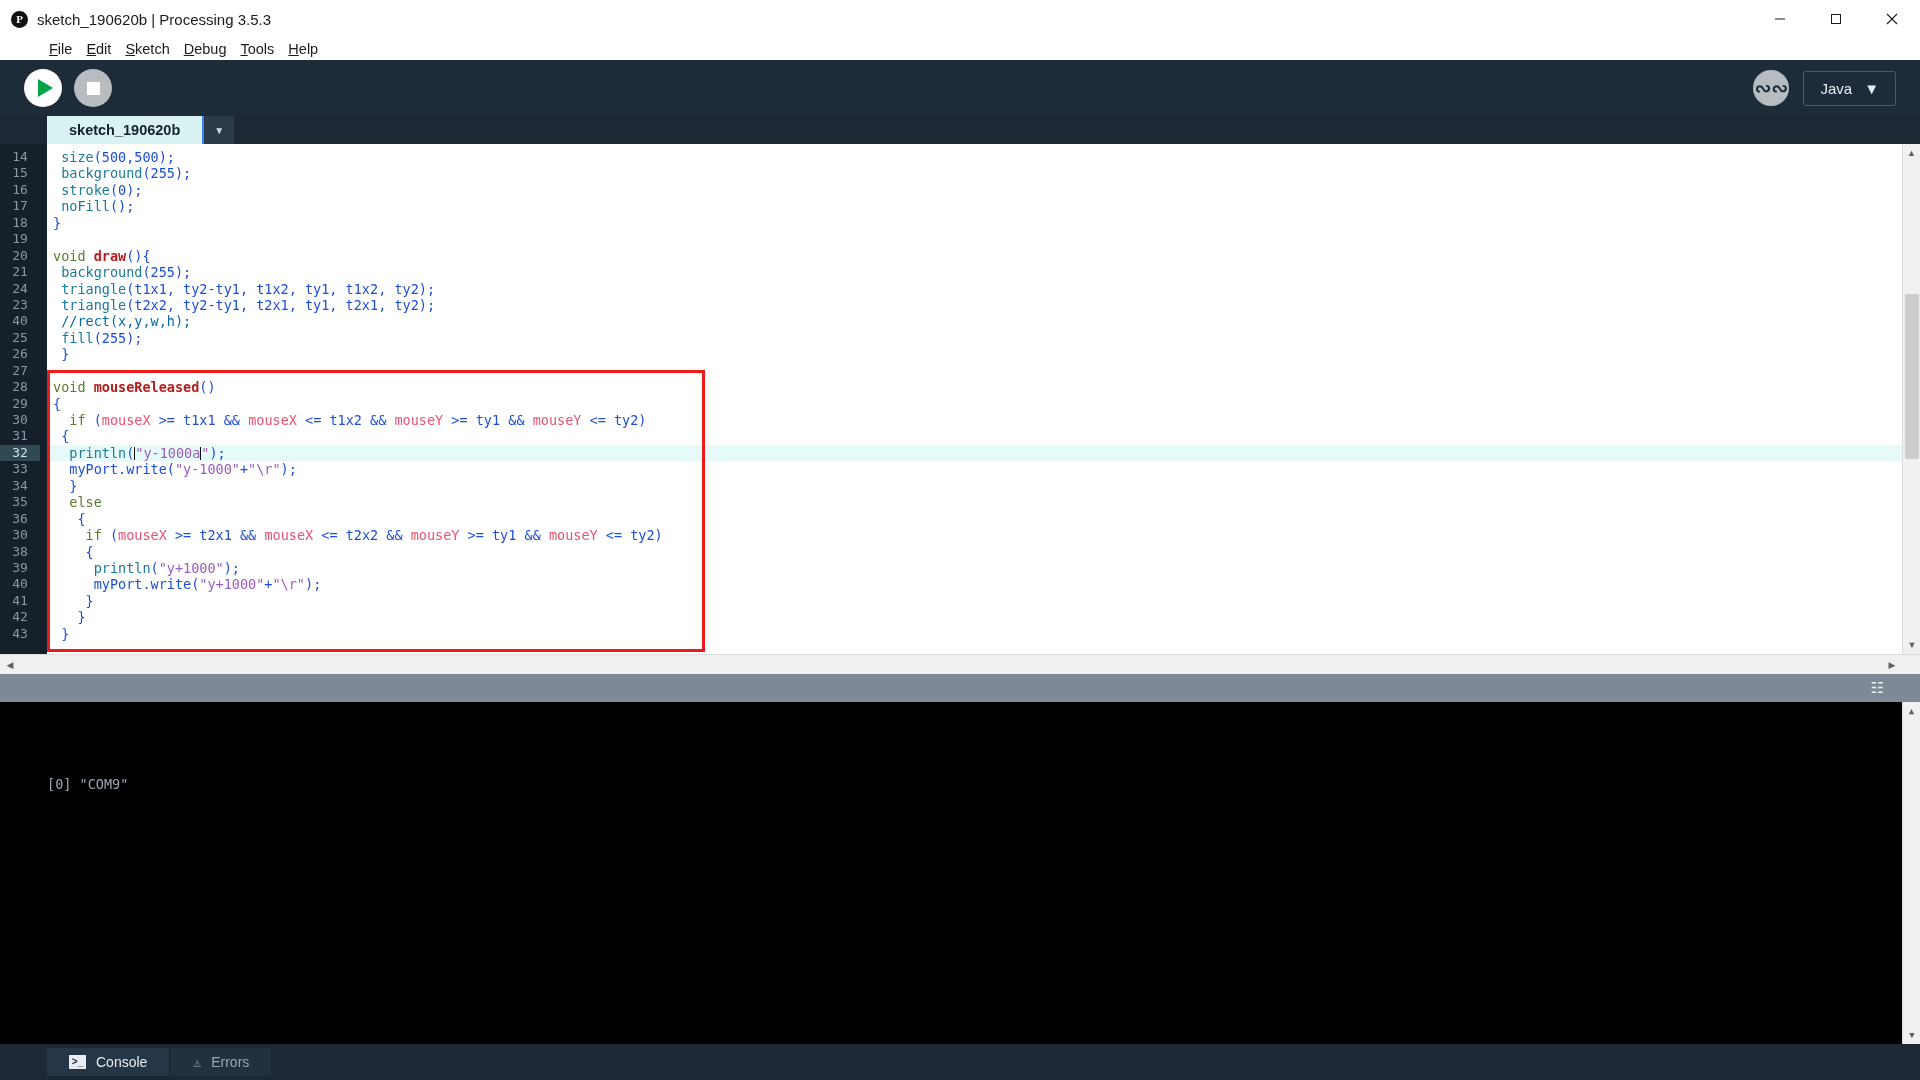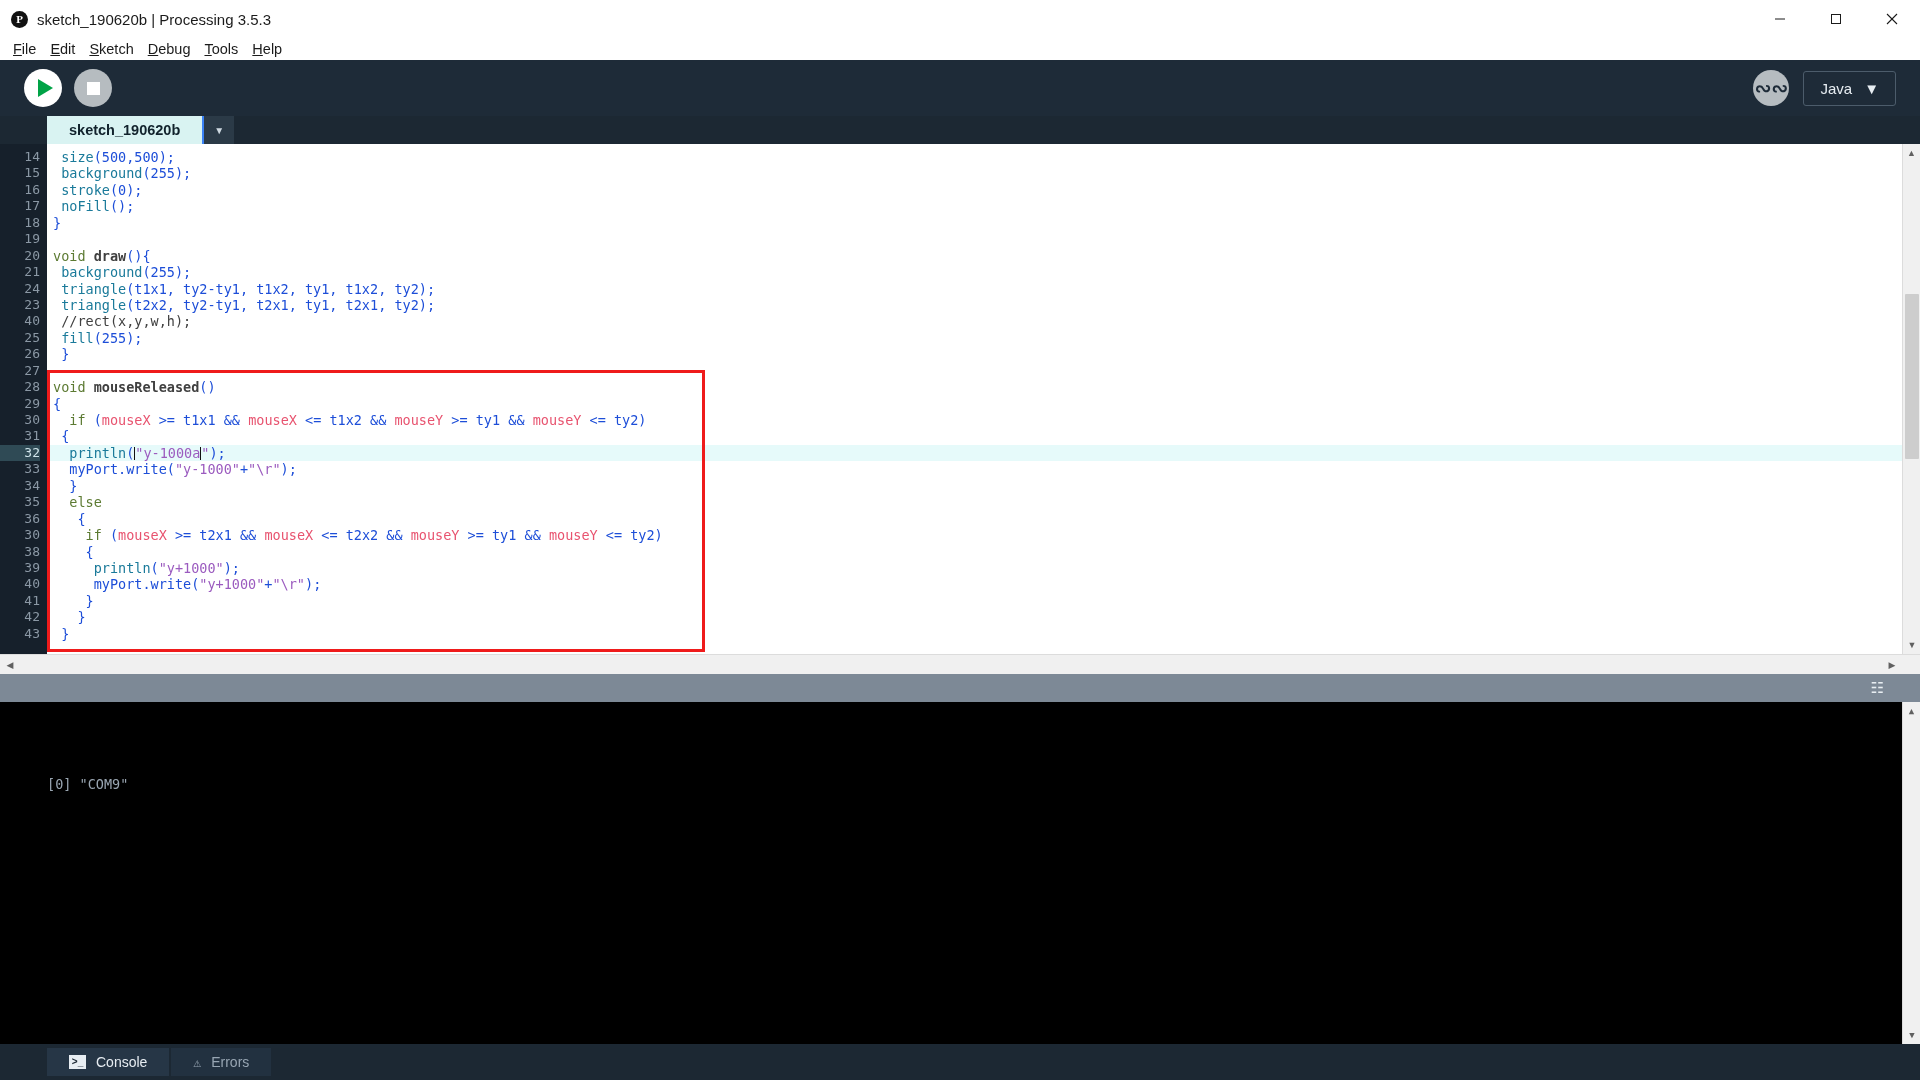--- a/index.html
+++ b/index.html
@@ -31,21 +31,21 @@
     width: 56px; height: 38px;
     display: flex; align-items: center; justify-content: center;
     color: #1b1b1b;
   }
   .win-btn svg { display: block; }
 
   
   .menubar {
     height: 22px; background: #ffffff;
     display: flex; align-items: center;
-    padding-left: 6px; gap: 0px;
+    padding-left: 6px; gap: 0px; margin-left: 36px;
   }
   .menu-item {
     font-size: 14.5px; color: #1b1b1b;
     padding: 0 7px; line-height: 22px;
   }
   .menu-item u { text-decoration: underline; }
 
   
   .ide {
     height: 1020px; background: #1c2833;
@@ -111,41 +111,41 @@
   .editor-wrap {
     flex: 0 0 510px;
     background: #ffffff;
     display: flex; position: relative;
     overflow: hidden;
   }
   .gutter {
     width: 47px; background: #16202b;
     color: #8b98a5; font-size: 13px;
     font-family: "DejaVu Sans Mono", monospace;
-    text-align: right; padding-right: 7px; padding-top: 5px;
+    text-align: center; padding-right: 7px; padding-top: 5px;
     flex: 0 0 47px;
   }
   .gutter .ln { height: 16.45px; line-height: 16.45px; }
   .gutter .ln.cur { background: #2f4a55; color: #cfe4ea; }
   .code {
     flex: 1; padding-top: 5px;
     font-family: "DejaVu Sans Mono", monospace;
     font-size: 13.5px;
     color: #1b1b1b;
     position: relative;
     white-space: pre;
   }
   .code .cl { height: 16.45px; line-height: 16.45px; padding-left: 6px; }
   .code .cl.cur { background: #e6fafa; }
   .kw   { color: #5c7a32; }
   .fn   { color: #1a7a9a; }
-  .fnb  { color: #404040; font-weight: bold; }
+  .fnb  { color: #b91c1c; font-weight: bold; }
   .num  { color: #1d4ed8; }
   .str  { color: #9b5bbf; }
-  .cmt  { color: #404040; }
+  .cmt  { color: #0369a1; }
   .var  { color: #e8536f; }
   .cursor-bar {
     display: inline-block; width: 1px; height: 13px;
     background: #111; vertical-align: -2px;
   }
   .redbox {
     position: absolute;
     left: 47px; top: 226px;
     width: 658px; height: 282px;
     border: 3px solid #ef1b1b;

